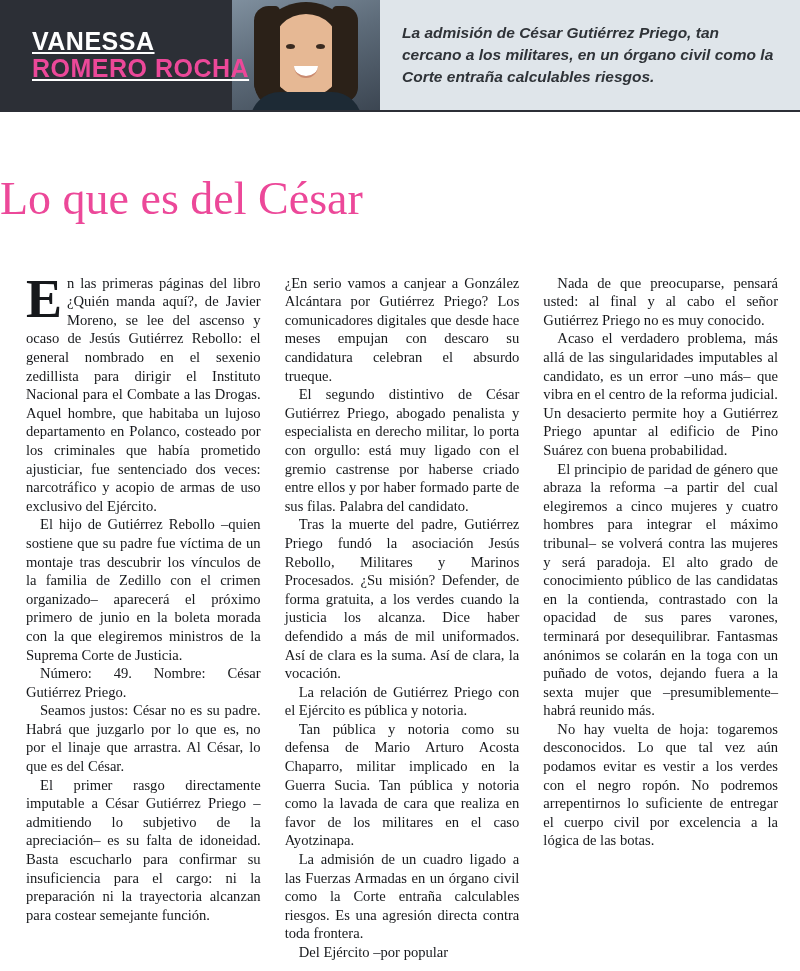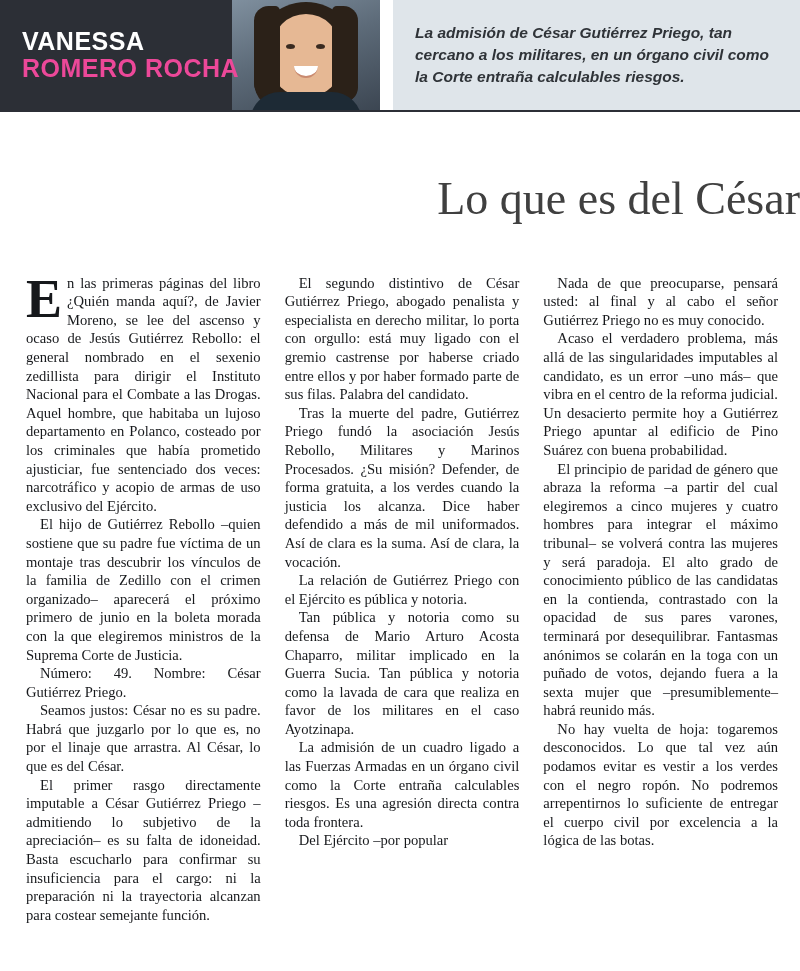--- a/index.html
+++ b/index.html
@@ -34,23 +34,24 @@
   .author-block {
     position: relative;
     width: 380px;
     height: 110px;
     background: #2c2f36;
     overflow: hidden;
     display: flex;
     align-items: center;
   }
   .author-text {
-    padding-left: 22px;
+    padding-left: 32px;
     color: #ffffff;
     z-index: 3;
+    text-decoration: underline;
   }
   .author-first {
     font-family: "Liberation Sans", sans-serif;
     font-weight: bold;
     font-size: 25px;
     letter-spacing: 0.5px;
     line-height: 27px;
     color: #ffffff;
   }
   .author-last {
@@ -147,45 +148,44 @@
     background: #2b2118;
     border-radius: 6px 18px 18px 14px;
   }
 
   .pullquote {
     flex: 1;
     background: #dfe5ea;
     display: flex;
     align-items: center;
     padding: 0 18px 0 22px;
-    margin-left: 13px;
   }
   .pullquote-text {
     font-family: "Liberation Sans", sans-serif;
     font-style: italic;
     font-weight: bold;
     font-size: 15.5px;
     line-height: 22px;
     color: #2f3338;
     text-align: left;
   }
 
   .header-rule {
     width: 800px;
     height: 2px;
     background: #2c2f36;
   }
 
   
   .headline {
-    text-align: right;
+    text-align: left;
     font-family: "Liberation Serif", serif;
     font-size: 46px;
     line-height: 52px;
-    color: #404040;
+    color: #ec4899;
     padding: 30px 0 18px 0;
     font-weight: normal;
   }
 
   
   .columns {
     display: flex;
     gap: 24px;
     padding: 0 22px 0 26px;
     box-sizing: border-box;
@@ -256,20 +256,21 @@
 
     <div class="col">
       <p class="first"><span class="dropcap">E</span><span>n las primeras páginas del libro ¿Quién manda aquí?, de Javier Moreno, se lee del ascenso y ocaso de Jesús Gutiérrez Rebollo: el general nombrado en el sexenio zedillista para dirigir el Instituto Nacional para el Combate a las Drogas. Aquel hombre, que habitaba un lujoso departamento en Polanco, costeado por los criminales que había prometido ajusticiar, fue sentenciado dos veces: narcotráfico y acopio de armas de uso exclusivo del Ejército.</span></p>
       <p><span>El hijo de Gutiérrez Rebollo –quien sostiene que su padre fue víctima de un montaje tras descubrir los vínculos de la familia de Zedillo con el crimen organizado– aparecerá el próximo primero de junio en la boleta morada con la que elegiremos ministros de la Suprema Corte de Justicia.</span></p>
       <p><span>Número: 49. Nombre: César Gutiérrez Priego.</span></p>
       <p><span>Seamos justos: César no es su padre. Habrá que juzgarlo por lo que es, no por el linaje que arrastra. Al César, lo que es del César.</span></p>
       <p><span>El primer rasgo directamente imputable a César Gutiérrez Priego –admitiendo lo subjetivo de la apreciación– es su falta de idoneidad. Basta escucharlo para confirmar su insuficiencia para el cargo: ni la preparación ni la trayectoria alcanzan para costear semejante función.</span></p>
     </div>
 
     <div class="col">
+      <p class="first"><span>¿En serio vamos a canjear a González Alcántara por Gutiérrez Priego? Los comunicadores digitales que desde hace meses empujan con descaro su candidatura celebran el absurdo trueque.</span></p>
       <p><span>El segundo distintivo de César Gutiérrez Priego, abogado penalista y especialista en derecho militar, lo porta con orgullo: está muy ligado con el gremio castrense por haberse criado entre ellos y por haber formado parte de sus filas. Palabra del candidato.</span></p>
       <p><span>Tras la muerte del padre, Gutiérrez Priego fundó la asociación Jesús Rebollo, Militares y Marinos Procesados. ¿Su misión? Defender, de forma gratuita, a los verdes cuando la justicia los alcanza. Dice haber defendido a más de mil uniformados. Así de clara es la suma. Así de clara, la vocación.</span></p>
       <p><span>La relación de Gutiérrez Priego con el Ejército es pública y notoria.</span></p>
       <p><span>Tan pública y notoria como su defensa de Mario Arturo Acosta Chaparro, militar implicado en la Guerra Sucia. Tan pública y notoria como la lavada de cara que realiza en favor de los militares en el caso Ayotzinapa.</span></p>
       <p><span>La admisión de un cuadro ligado a las Fuerzas Armadas en un órgano civil como la Corte entraña calculables riesgos. Es una agresión directa contra toda frontera.</span></p>
       <p><span>Del Ejército –por popular</span></p>
     </div>
 
     <div class="col">
       <p><span>Nada de que preocuparse, pensará usted: al final y al cabo el señor Gutiérrez Priego no es muy conocido.</span></p>

